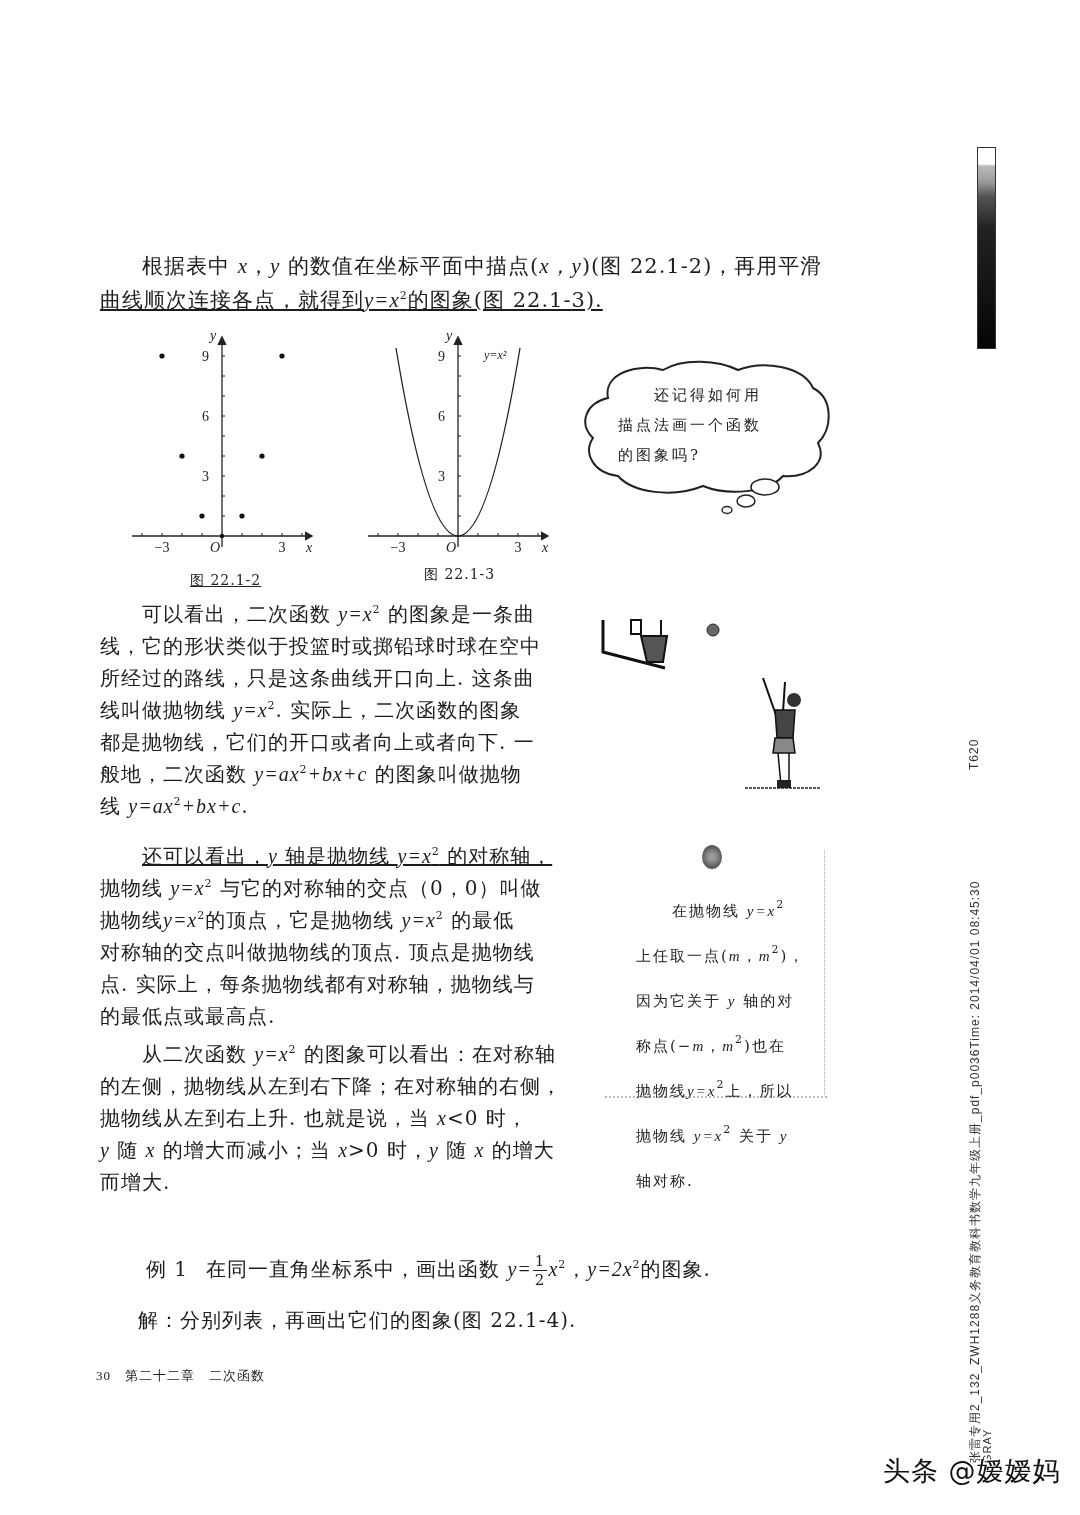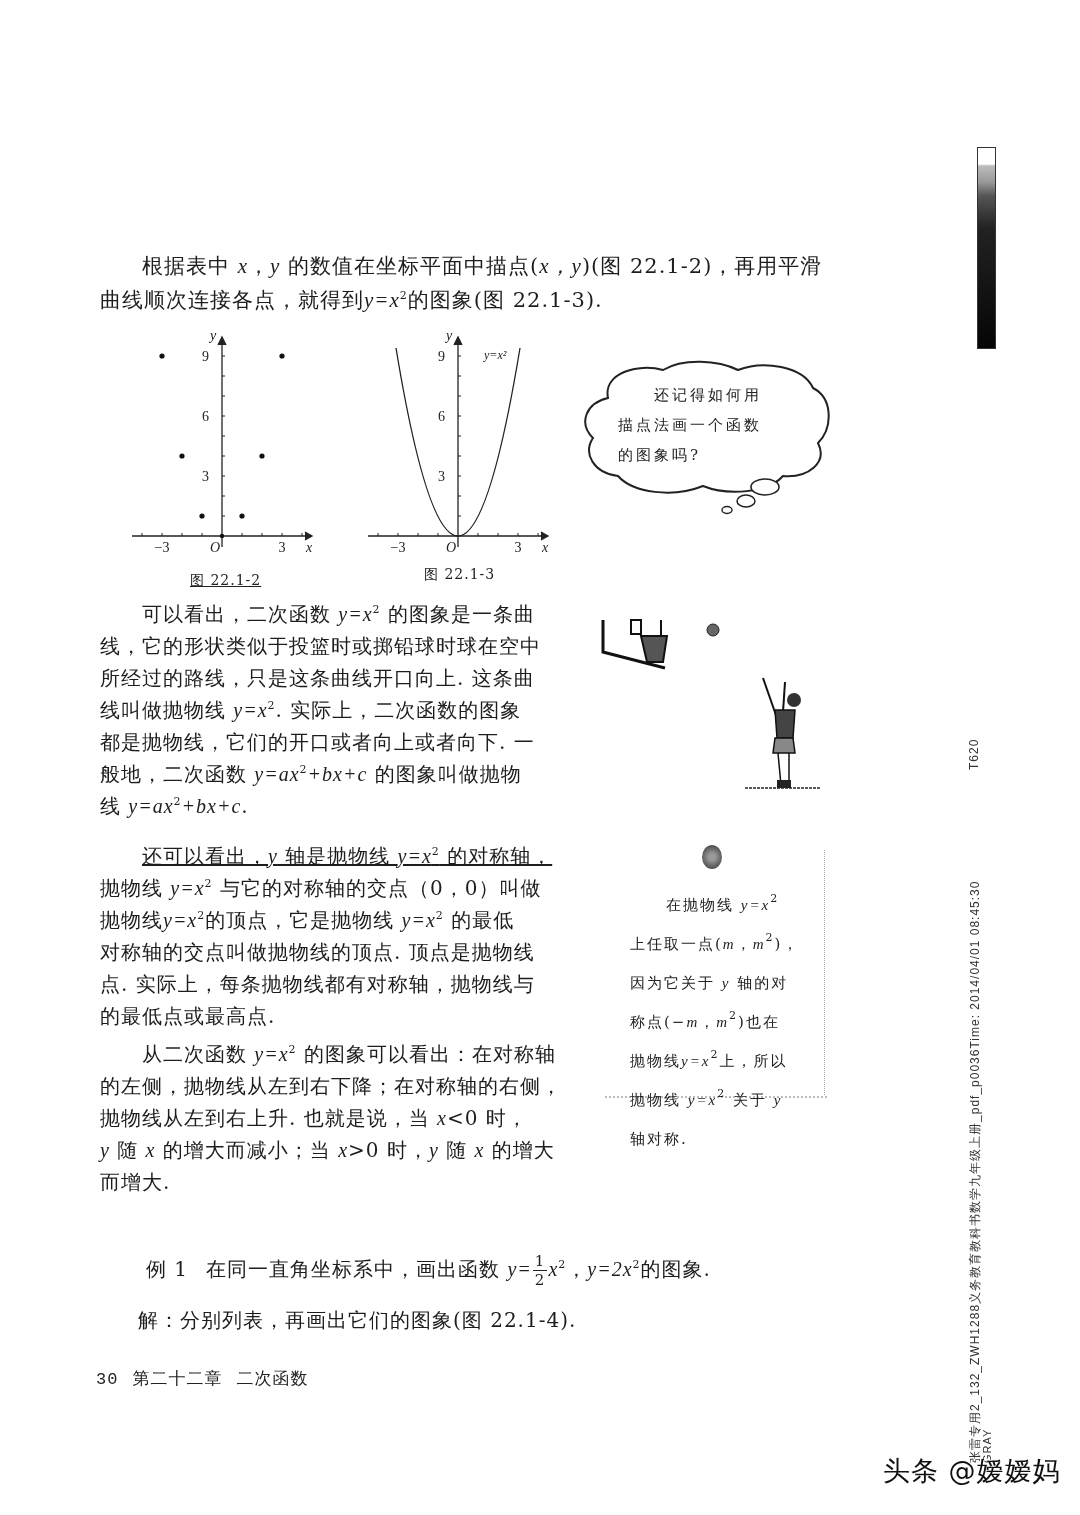--- a/index.html
+++ b/index.html
@@ -8,39 +8,39 @@
     background: #ffffff; color: #1a1a1a;
     font-family: "DejaVu Serif", "Liberation Serif", serif;
   }
   .abs { position: absolute; }
   .para { position: absolute; font-size: 20px; line-height: 32px; letter-spacing: 1px; color: #1d1d1d; }
   .para p { margin: 0; white-space: nowrap; }
   .m { font-family: "Liberation Serif", "DejaVu Serif", serif; font-style: italic; }
   sup { font-size: 11px; vertical-align: 8px; line-height: 0; }
   .cap { position: absolute; font-size: 14px; color: #222; letter-spacing: 1px; }
   .side { position: absolute; font-size: 15px; line-height: 31px; letter-spacing: 2px; color: #222; }
-  .side p { margin: 8px; white-space: nowrap; }
+  .side p { margin: 14px; white-space: nowrap; }
   .bubble-text { position: absolute; font-size: 15px; line-height: 30px; letter-spacing: 3px; color: #222; }
   .bubble-text p { margin: 0; white-space: nowrap; }
-  .footer { position: absolute; font-family: Liberation Mono, monospace; font-size: 17px; color: #222; letter-spacing: 1px; }
+  .footer { position: absolute; font-family: Liberation Serif, serif; font-size: 13px; color: #222; letter-spacing: 1px; }
   .vert { position: absolute; transform-origin: left top; transform: rotate(-90deg);
           font-family: "Liberation Sans", "DejaVu Sans", sans-serif; font-size: 12px; color: #333; white-space: nowrap; letter-spacing: 1px; }
   .watermark { position: absolute; font-family: "DejaVu Sans", "Liberation Sans", sans-serif; font-size: 27px; color: #111; letter-spacing: 1px;
                text-shadow: 1px 1px 0 #fff, -1px -1px 0 #fff; }
   .frac { display: inline-block; vertical-align: middle; text-align: center; line-height: 18px; margin: 0 1px; }
   .frac span { display: block; font-size: 15px; font-style: normal; }
   .frac .num { border-bottom: 1px solid #222; padding: 0 2px; }
 </style>
 </head>
 <body>
 
 <div class="para" style="left:142px; top:250px; font-size:21px;">
   <p><span>根据表中</span> <span class="m">x</span><span>，</span><span class="m">y</span> <span>的数值在坐标平面中描点(</span><span class="m">x，y</span><span>)(图 22.1-2)，再用平滑</span></p>
 </div>
-<div class="para" style="left:100px; top:284px; font-size:21px;">
+<div class="para" style="left:100px; top:284px; font-size:21px;text-decoration:underline;">
   <p><span>曲线顺次连接各点，就得到</span><span class="m">y=x</span><sup>2</sup><span>的图象(图 22.1-3).</span></p>
 </div>
 
 <svg class="abs" style="left:120px; top:325px;" width="220" height="235" viewBox="0 0 220 235">
   <g stroke="#222" stroke-width="1.3" fill="none">
     <line x1="12" y1="211" x2="192" y2="211"></line>
     <polyline points="185,207 192,211 185,215" fill="#222"></polyline>
     <line x1="102" y1="222" x2="102" y2="12"></line>
     <polyline points="98,20 102,12 106,20" fill="#222"></polyline>
 

